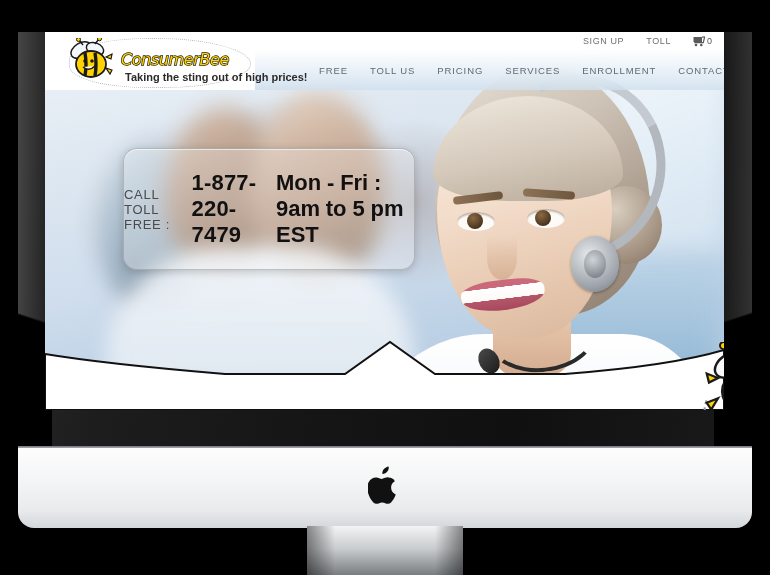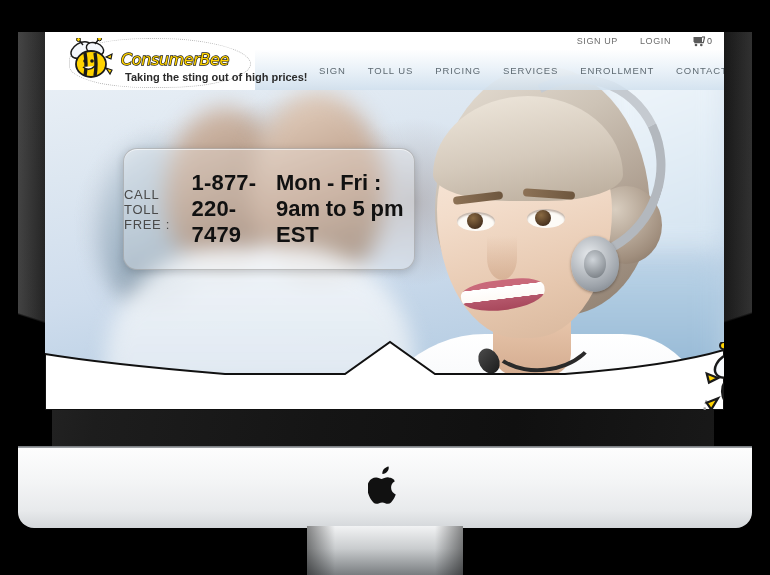--- a/index.html
+++ b/index.html
@@ -340,21 +340,21 @@
         <div class="hs-band"></div>
         <div class="hs-cup"></div>
         <div class="hs-cup-in"></div>
         <div class="hs-boom"></div>
         <div class="hs-mic"></div>
       </div>
     </div>
 
     <div class="header-top">
       <a class="top-link" href="#">SIGN UP</a>
-      <a class="top-link" href="#">LOGIN</a>
+      <a class="top-link" href="#">TOLL</a>
       <div class="cart-wrap">
         <svg width="13" height="11" viewBox="0 0 13 11">
           <rect x="0.5" y="1" width="8.5" height="5" fill="#5a5a5a"></rect>
           <path d="M9 1 L12 1" stroke="#5a5a5a" stroke-width="1.2" fill="none"></path>
           <path d="M11.6 1.2 L10.3 6.6 L1.2 6.6" stroke="#5a5a5a" stroke-width="1.2" fill="none"></path>
           <circle cx="3" cy="9" r="1.3" fill="#5a5a5a"></circle>
           <circle cx="8.3" cy="9" r="1.3" fill="#5a5a5a"></circle>
         </svg>
         <span class="cart-count">0</span>
       </div>
@@ -378,21 +378,21 @@
         <circle cx="13.5" cy="1.5" r="2" fill="#ffd300" stroke="#1a1a1a" stroke-width="1"></circle>
         <circle cx="34.5" cy="0.8" r="2" fill="#ffd300" stroke="#1a1a1a" stroke-width="1"></circle>
         <path d="M41 19 l6 -3 -1 5 z" fill="#ffd300" stroke="#1a1a1a" stroke-width="1.2"></path>
         <path d="M41 30 l6 2 -2 4 z" fill="#ffd300" stroke="#1a1a1a" stroke-width="1.2"></path>
       </svg>
       <div class="logo-text">ConsumerBee</div>
       <div class="logo-tag">Taking the sting out of high prices!</div>
     </div>
 
     <div class="nav-items">
-      <a class="nav-link" href="#">SIGN</a>
+      <a class="nav-link" href="#">FREE</a>
       <a class="nav-link" href="#">TOLL US</a>
       <a class="nav-link" href="#">PRICING</a>
       <a class="nav-link" href="#">SERVICES</a>
       <a class="nav-link" href="#">ENROLLMENT</a>
       <a class="nav-link" href="#">CONTACT US</a>
     </div>
 
     <div class="call-box">
       <div class="call-label">CALL TOLL FREE :</div>
       <div class="call-phone">1-877-220-7479</div>

